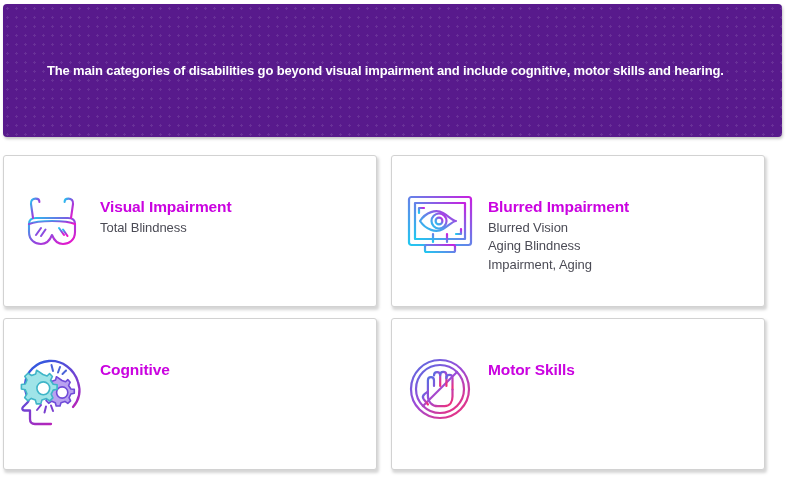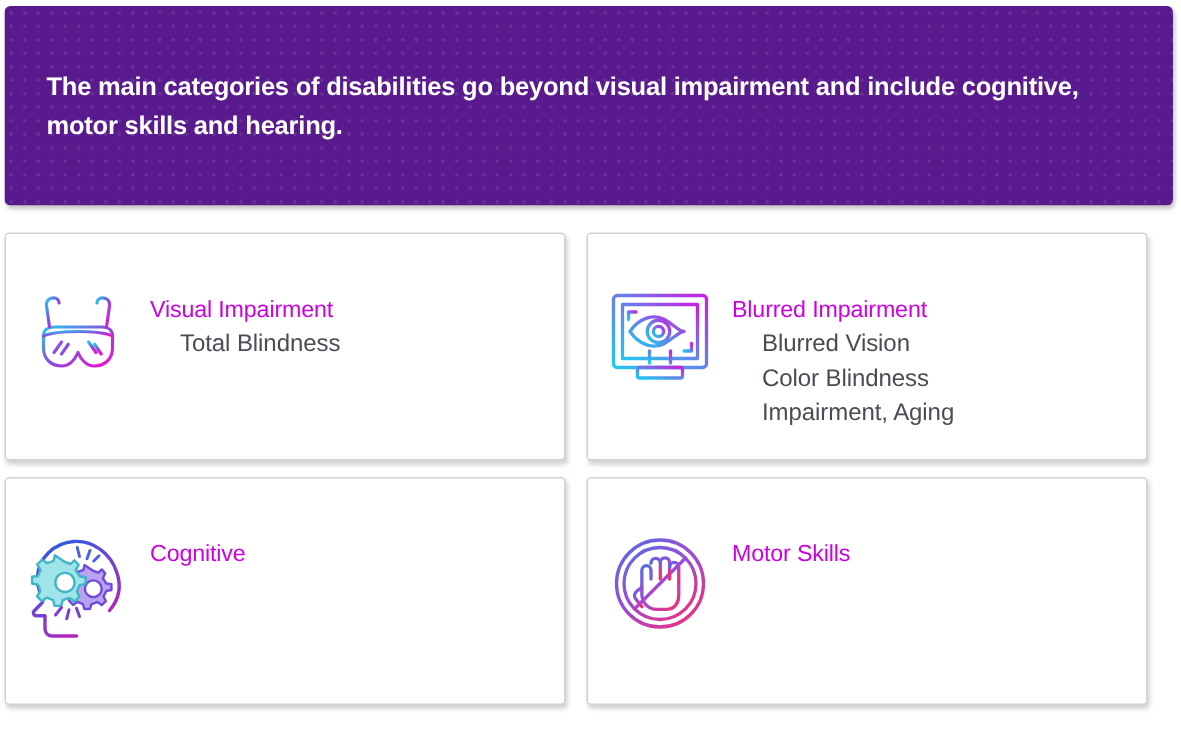--- a/index.html
+++ b/index.html
@@ -27,26 +27,26 @@
     background-image:
       radial-gradient(circle, rgba(255,255,255,0.10) 1px, transparent 1.1px);
     background-size: 9px 9px;
     box-sizing: border-box;
     display: flex;
     align-items: center;
     box-shadow: 1px 2px 3px rgba(0,0,0,0.22);
   }
   .banner-text {
     color: #ffffff;
-    font-size: 17px;
+    font-size: 13px;
     font-weight: bold;
     line-height: 1.53;
     letter-spacing: -0.15px;
     padding: 0 30px 0 28px;
-    margin: 0;
+    margin: 16px;
     max-width: 720px;
   }
 
   
   .grid {
     position: absolute;
     left: 3px;
     top: 155px;
     width: 781px;
     display: flex;
@@ -74,36 +74,35 @@
     justify-content: center;
     padding-top: 34px;
   }
   .card-body {
     padding-top: 42px;
     padding-right: 10px;
   }
   .card-title {
     color: #CA03E0;
     font-size: 15.5px;
-    font-weight: normal;
+    font-weight: bold;
     margin: 0 0 3px 0;
     letter-spacing: -0.1px;
     line-height: 1.15;
   }
   .card-list {
     list-style: none;
     margin: 0;
     padding: 0;
   }
   .card-list li {
     color: #4B4B55;
-    font-size: 16px;
+    font-size: 13px;
     line-height: 1.43;
     letter-spacing: -0.05px;
-    margin-left: 20px;
   }
   svg { display: block; }
 </style>
 </head>
 <body>
 
 <div class="banner">
   <h1 class="banner-text">The main categories of disabilities go beyond visual impairment and include cognitive, motor skills and hearing.</h1>
 </div>
 
@@ -167,21 +166,21 @@
           <line x1="16" y1="41" x2="19" y2="41"></line>
           <line x1="22" y1="41" x2="25" y2="41"></line>
           <line x1="28" y1="41" x2="40" y2="41"></line>
         </g>
       </svg>
     </div>
     <div class="card-body">
       <div class="card-title">Blurred Impairment</div>
       <ul class="card-list">
         <li>Blurred Vision</li>
-        <li>Color Blindness</li>
+        <li>Aging Blindness</li>
         <li>Impairment, Aging</li>
       </ul>
     </div>
   </div>
 
   <div class="card">
     <div class="card-icon">
       <svg width="74" height="78" viewBox="0 0 74 78" aria-hidden="true">
         <defs>
           <linearGradient id="g3" x1="0.2" y1="0" x2="0.8" y2="1">

